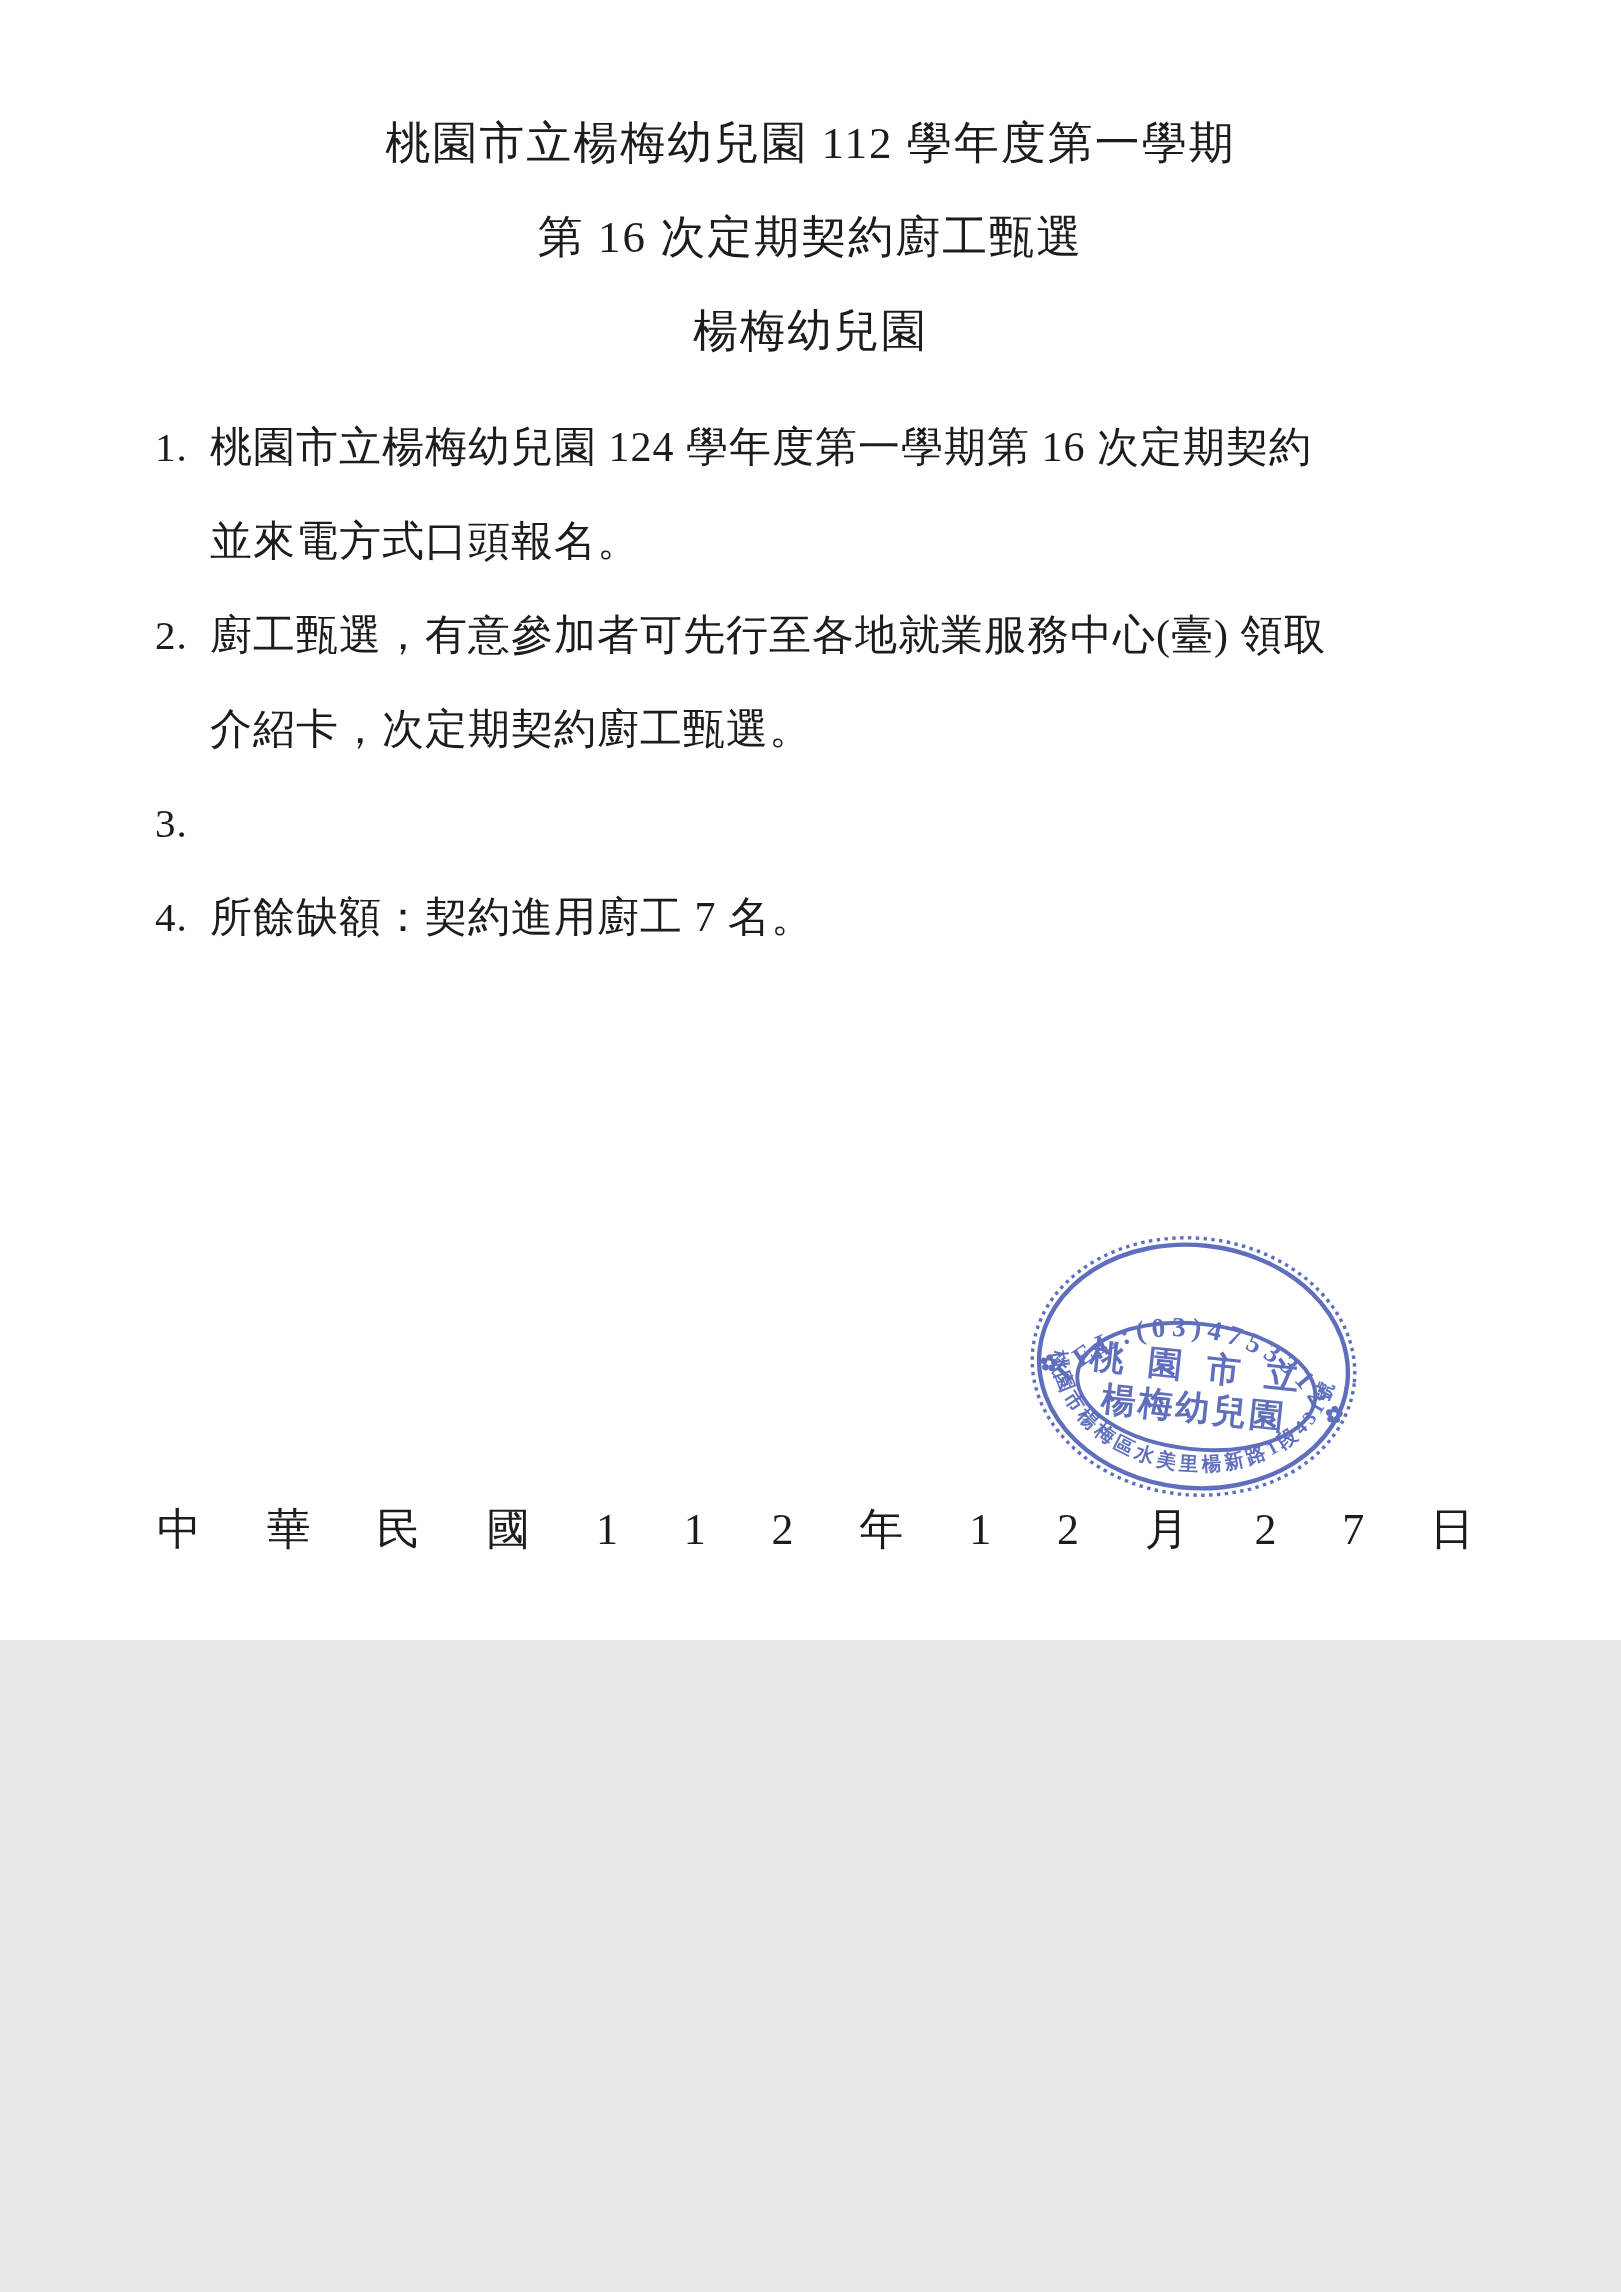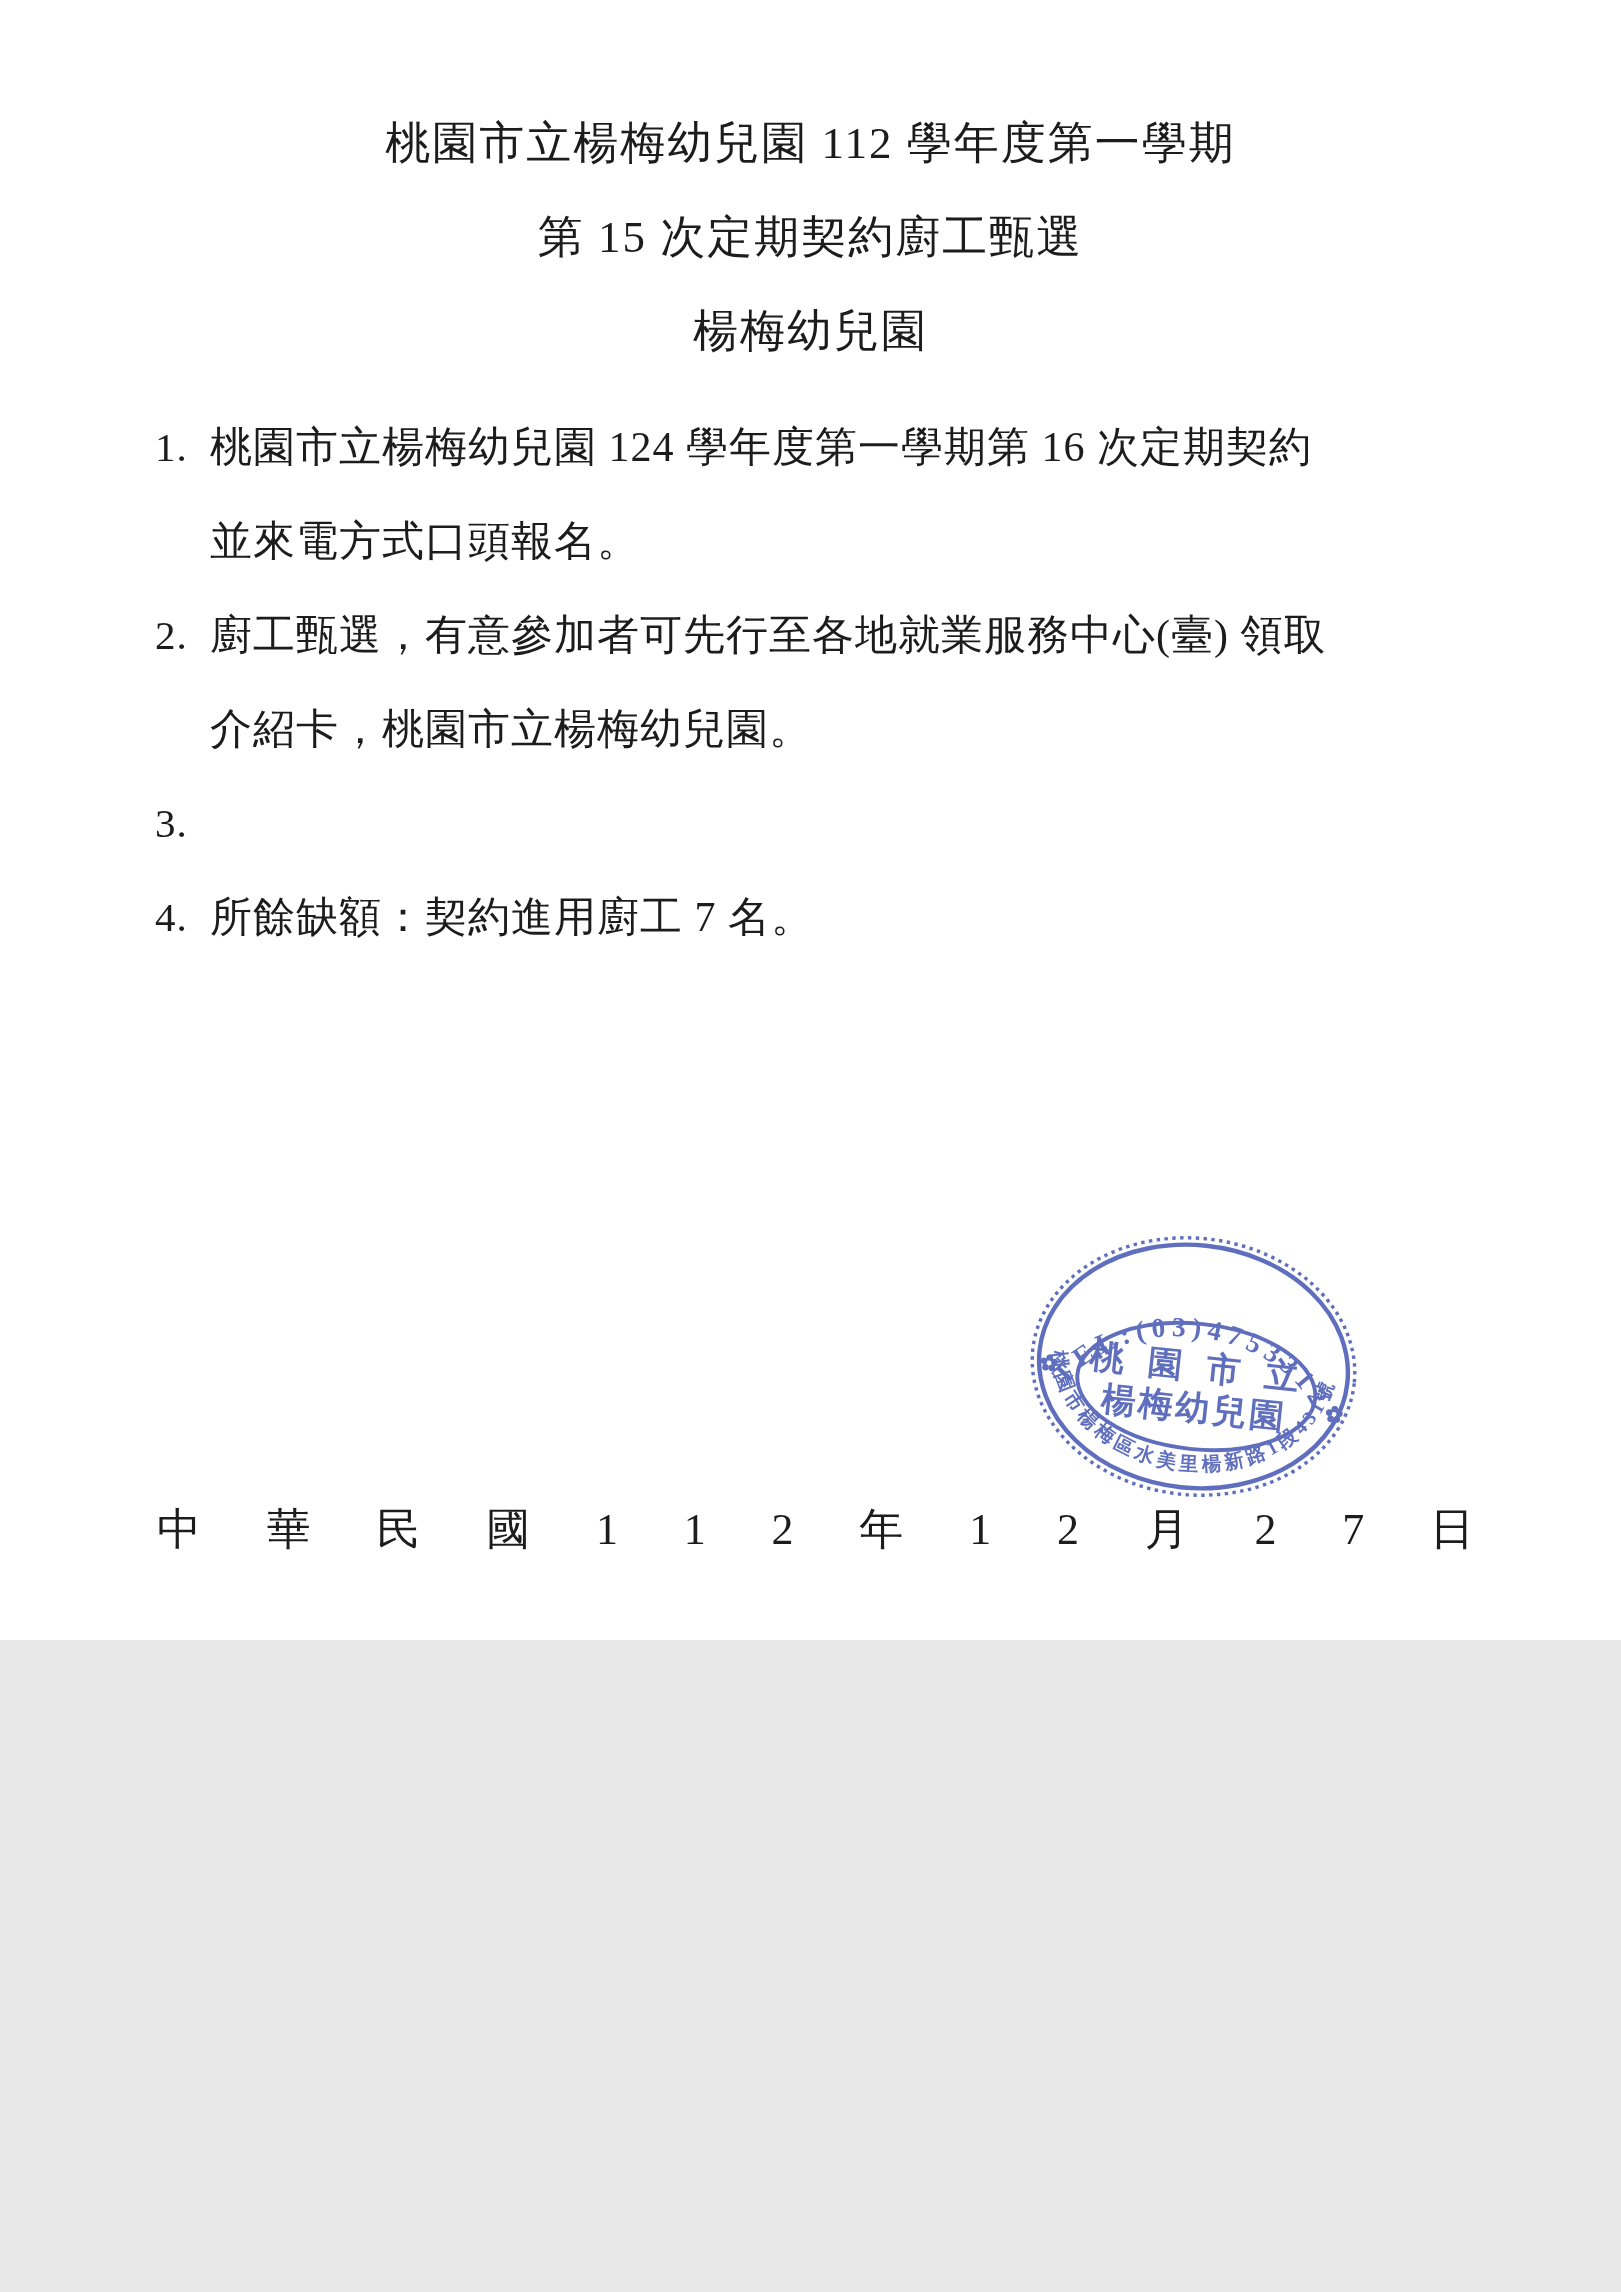--- a/index.html
+++ b/index.html
@@ -67,37 +67,37 @@
     font-weight:bold;
   }
 </style>
 </head>
 <body>
 
 <div class="page">
 
   <div class="title-block">
     <div class="title-line">桃園市立楊梅幼兒園 112 學年度第一學期</div>
-    <div class="title-line">第 15 次定期契約廚工甄選</div>
+    <div class="title-line">第 16 次定期契約廚工甄選</div>
     <div class="title-line">楊梅幼兒園</div>
   </div>
 
   <div class="list" id="list">
       <div class="list-item">
         <div class="item-num">1.</div>
         <div class="item-lines">
           <div class="item-line">桃園市立楊梅幼兒園 124 學年度第一學期第 16 次定期契約</div>
           <div class="item-line">並來電方式口頭報名。</div>
         </div>
       </div>
       <div class="list-item">
         <div class="item-num">2.</div>
         <div class="item-lines">
           <div class="item-line">廚工甄選，有意參加者可先行至各地就業服務中心(臺) 領取</div>
-          <div class="item-line">介紹卡，桃園市立楊梅幼兒園。</div>
+          <div class="item-line">介紹卡，次定期契約廚工甄選。</div>
         </div>
       </div>
       <div class="list-item">
         <div class="item-num">3.</div>
         <div class="item-lines">
         </div>
       </div>
       <div class="list-item">
         <div class="item-num">4.</div>
         <div class="item-lines">

